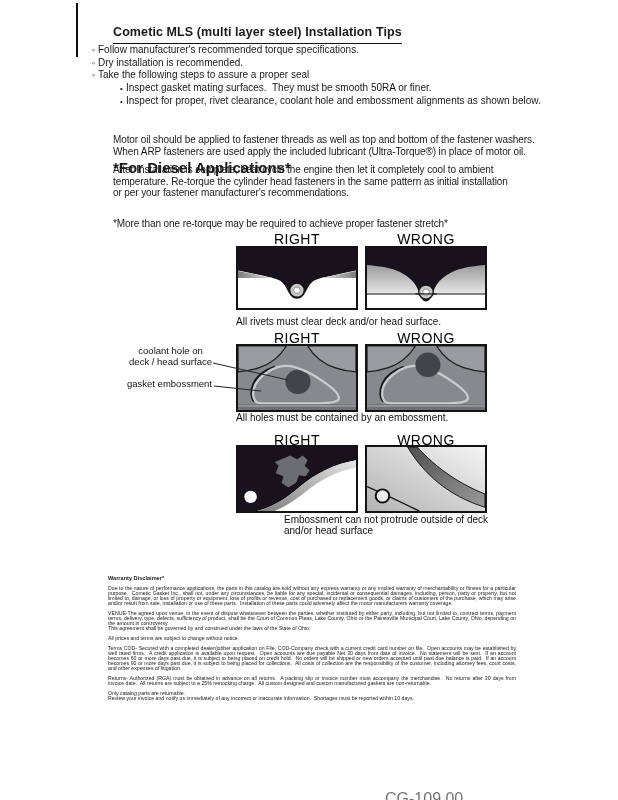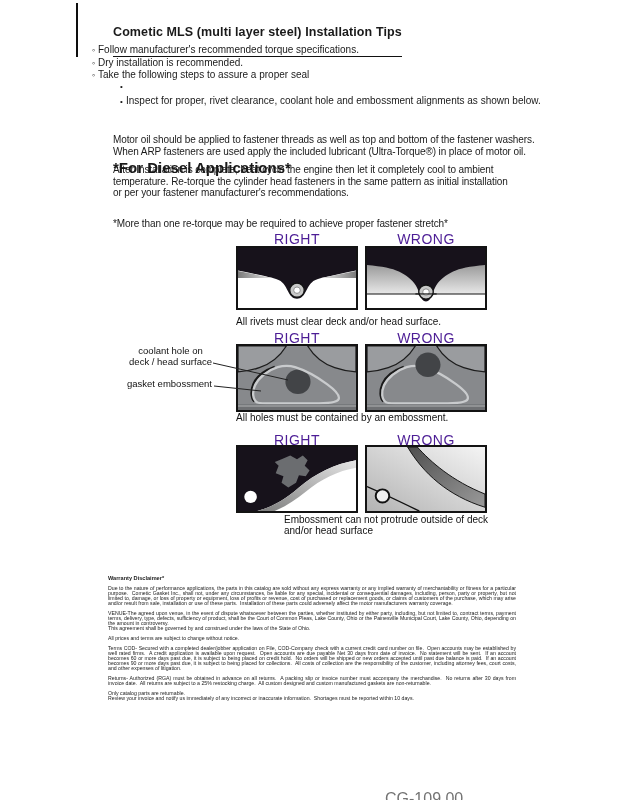--- a/index.html
+++ b/index.html
@@ -11,37 +11,37 @@
     background: #ffffff;
     font-family: "Liberation Sans", sans-serif;
     color: #1a1a1a;
     overflow: hidden;
   }
   .artifact-line { position: absolute; left: 76px; top: 3px; width: 2px; height: 54px; background: #0e0e0e; }
 
   .doc-title {
     position: absolute; left: 113px; top: 25px;
     font-size: 12.5px; font-weight: 700; letter-spacing: 0.1px;
-    border-bottom: 1.8px solid #111; padding-bottom: 17px;
+    border-bottom: 1.8px solid #111; padding-bottom: 4px;
     display: inline-block; white-space: pre;
   }
 
   .tips { position: absolute; left: 92px; top: 44px; font-size: 10px; }
   .tip-row { height: 12.65px; display: flex; align-items: baseline; white-space: pre; }
   .tip-row .bullet { width: 6px; font-size: 9px; }
   .tip-row.sub { padding-left: 28px; }
   .tip-row.sub .bullet { font-size: 8px; width: 6px; }
 
   .diesel-heading { position: absolute; left: 113px; top: 117px; font-size: 15px; font-weight: 700; white-space: pre; margin-top: 42px; }
   .body-par { position: absolute; left: 113px; font-size: 10px; line-height: 11.6px; white-space: pre; letter-spacing: -0.1px; }
   .par1 { top: 134px; }
   .par2 { top: 164px; }
   .note { top: 206px; margin-top: 12px; }
 
-  .rw-label { position: absolute; width: 122px; text-align: center; font-size: 14px; letter-spacing: 0.5px; color: #4c1d95; white-space: pre; }
+  .rw-label { position: absolute; width: 122px; text-align: center; font-size: 14px; letter-spacing: 0.5px; color: #000000; white-space: pre; }
   .dbox { position: absolute; width: 122px; border: 2px solid #131313; background: #fff; }
   .dbox svg { display: block; width: 100%; height: 100%; }
   .h64 { height: 64px; } .h68 { height: 68px; }
   .cap { position: absolute; left: 236px; font-size: 10px; line-height: 11px; color: #111; white-space: pre-line; }
 
   .ann { position: absolute; right: 406px; text-align: center; font-size: 9.5px; line-height: 10.5px; white-space: pre-line; color: #111; }
   .ann-coolant { top: 346px; }
   .ann-emboss { top: 379px; }
   .leaders { position: absolute; left: 210px; top: 350px; width: 90px; height: 45px; pointer-events: none; }
 
@@ -57,21 +57,21 @@
 <div class="page">
 
   <div class="artifact-line"></div>
 
   <div class="doc-title">Cometic MLS (multi layer steel) Installation Tips</div>
 
   <div class="tips">
     <div class="tip-row"><span class="bullet">◦</span><span>Follow manufacturer's recommended torque specifications.</span></div>
     <div class="tip-row"><span class="bullet">◦</span><span>Dry installation is recommended.</span></div>
     <div class="tip-row"><span class="bullet">◦</span><span>Take the following steps to assure a proper seal</span></div>
-    <div class="tip-row sub"><span class="bullet">•</span></div>
+    <div class="tip-row sub"><span class="bullet">•</span><span>Inspect gasket mating surfaces.  They must be smooth 50RA or finer.</span></div>
     <div class="tip-row sub"><span class="bullet">•</span><span>Inspect for proper, rivet clearance, coolant hole and embossment alignments as shown below.</span></div>
   </div>
 
   <div class="diesel-heading">*For Diesel Applications*</div>
   <div class="body-par par1">Motor oil should be applied to fastener threads as well as top and bottom of the fastener washers.
 When ARP fasteners are used apply the included lubricant (Ultra-Torque®) in place of motor oil.</div>
   <div class="body-par par2">After Installation is complete, heat cycle the engine then let it completely cool to ambient
 temperature. Re-torque the cylinder head fasteners in the same pattern as initial installation
 or per your fastener manufacturer's recommendations.</div>
   <div class="body-par note">*More than one re-torque may be required to achieve proper fastener stretch*</div>

